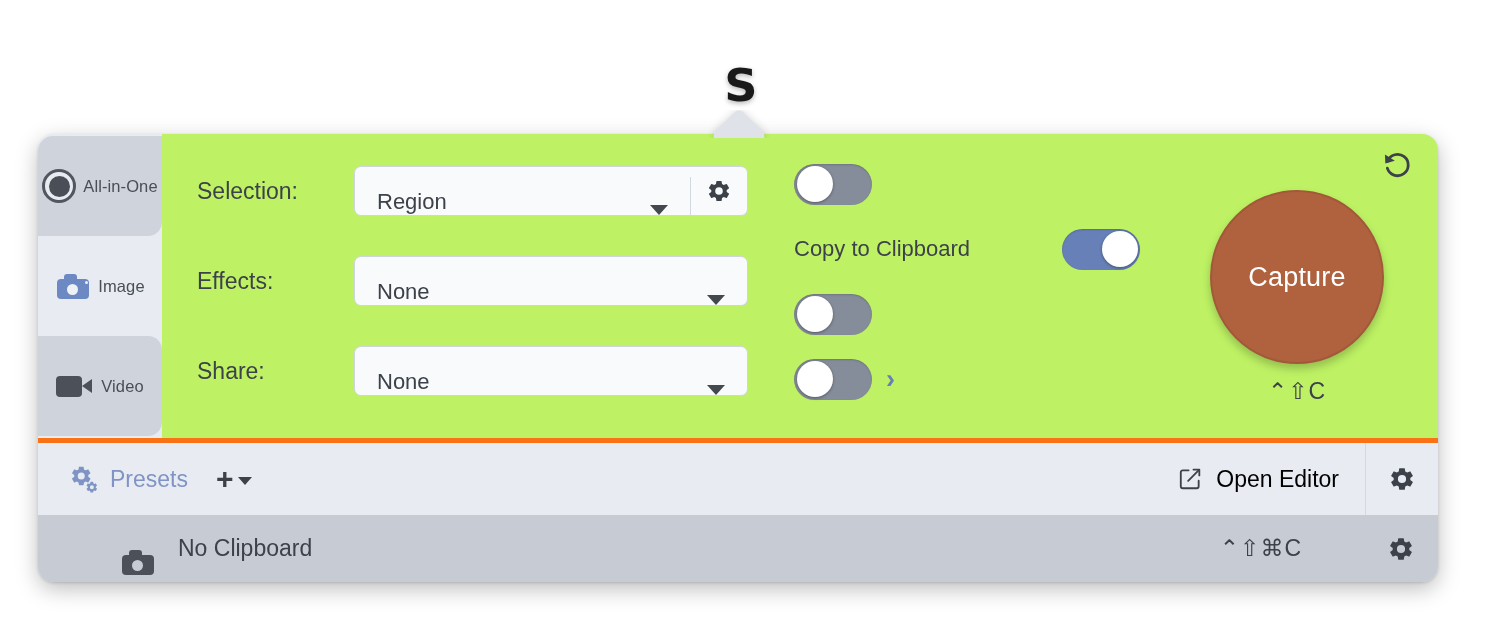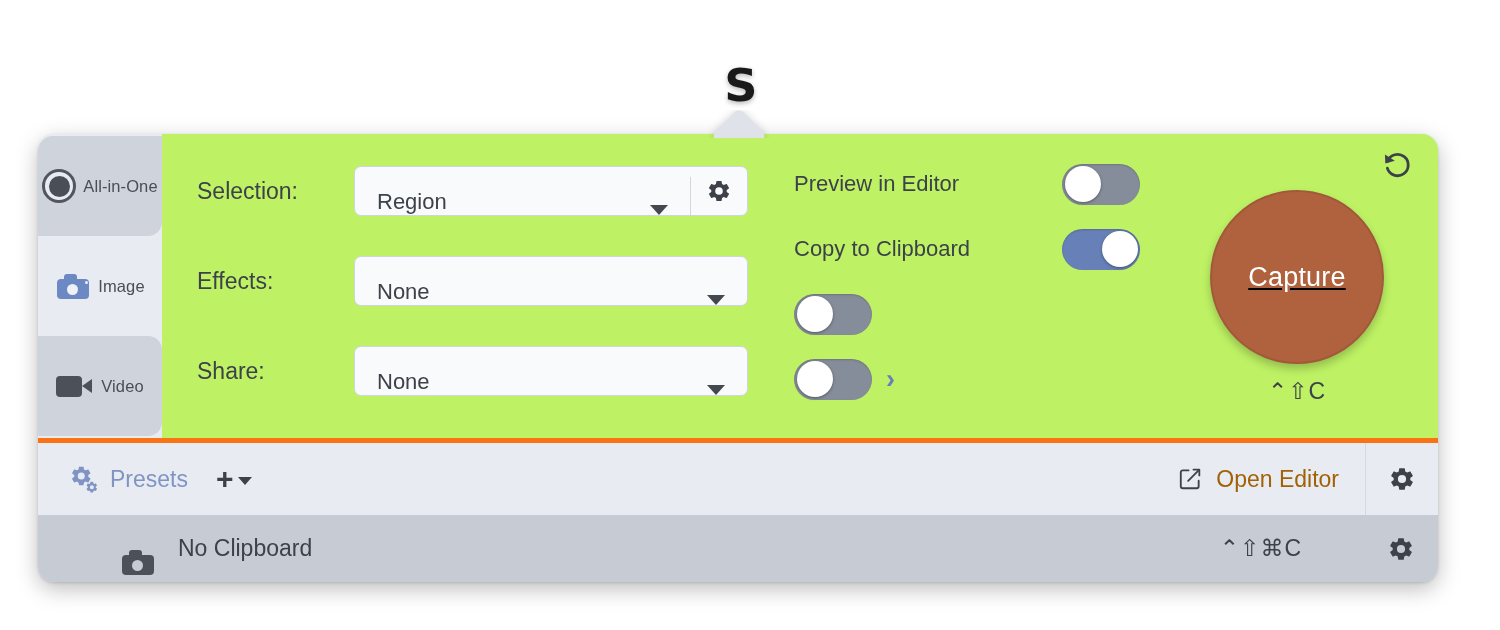--- a/index.html
+++ b/index.html
@@ -331,21 +331,20 @@
     height: 174px;
     border-radius: 50%;
     background: #b0623e;
     border: 2px solid #a2593a;
     box-sizing: border-box;
     display: flex;
     align-items: center;
     justify-content: center;
     box-shadow: 0 5px 9px rgba(0,0,0,0.22);
     cursor: default;
-    text-decoration: underline;
   }
   #capture-label {
     color: #ffffff;
     font-size: 27px;
     letter-spacing: 0.2px;
   }
   #capture-shortcut {
     position: absolute;
     left: 26px;
     top: 244px;
@@ -405,21 +404,21 @@
   }
   #open-editor-btn {
     display: flex;
     align-items: center;
     gap: 13px;
     padding: 0 26px 0 0;
     cursor: default;
   }
   #open-editor-label {
     font-size: 23px;
-    color: #a16207;
+    color: #000000;
   }
   #presets-gear-btn {
     width: 72px;
     height: 100%;
     border-left: 1px solid #d4d9e1;
     display: flex;
     align-items: center;
     justify-content: center;
     cursor: default;
   }
@@ -548,21 +547,20 @@
             <span class="select-value">None</span>
             <span class="caret"></span>
           </div>
         </div>
 
       </div>
 
       <div id="toggles-col">
 
         <div class="toggle-row">
-          <span class="toggle-label">Preview in Editor</span>
           <span class="switch">
               <span class="knob"></span>
             </span>
         </div>
 
         <div class="toggle-row">
           <span class="toggle-label">Copy to Clipboard</span>
           <span class="switch on">
               <span class="knob"></span>
             </span>

